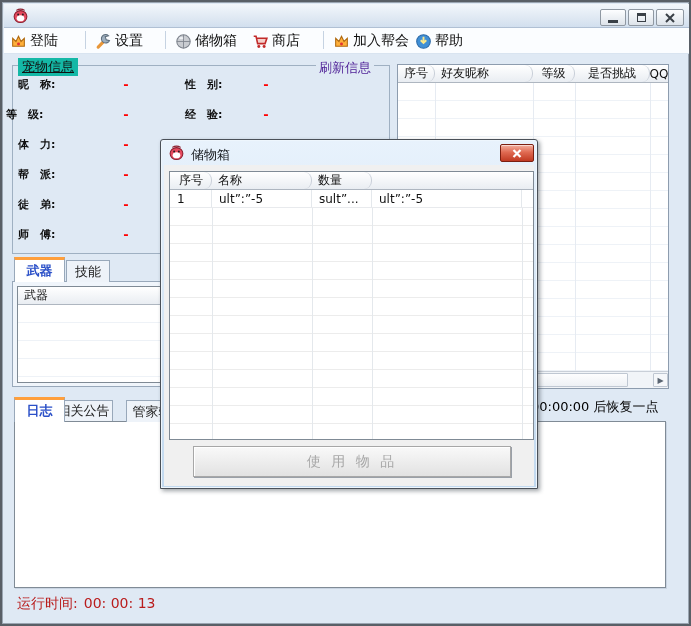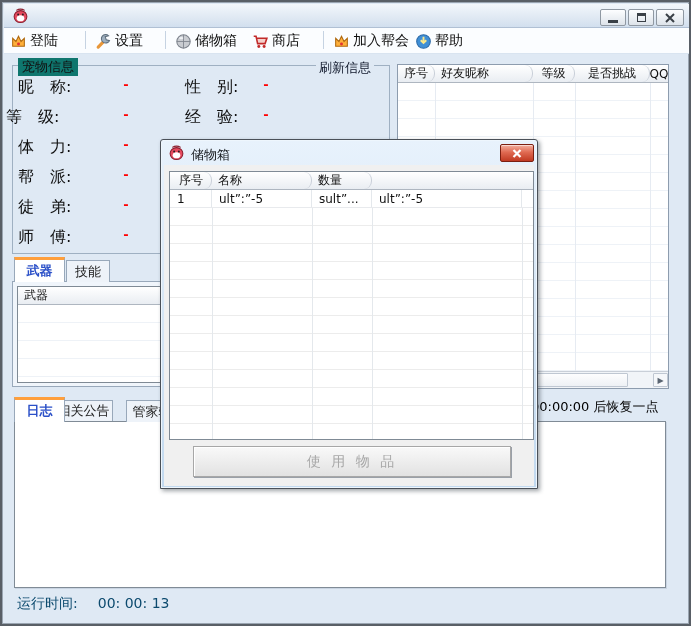--- a/index.html
+++ b/index.html
@@ -30,23 +30,23 @@
   
   .toolbar {
     left:2px; top:26px; width:685px; height:26px;
     background:#fbfdff; border-bottom:1px solid #d9e4f0;
   }
   .tb-btn { top:28px; height:22px; display:flex; align-items:center; gap:3px; font-size:14px; cursor:default; }
   .tb-sep { top:29px; width:1px; height:18px; background:#c6d3e2; }
   .icon16 { width:17px; height:17px; display:inline-block; }
   
   .groupbox { left:10px; top:63px; width:378px; height:189px; border:1px solid #9fb0c2; }
-  .group-label { left:16px; top:56px; background:#0f766e; padding:0 4px; font-size:13px; }
-  .refresh-link { left:314px; top:57px; background:#dfe9f4; padding:0 3px; font-size:13px; color:#0f172a; cursor:pointer; }
-  .fld-label { font-size:16px; color:#101010; white-space:nowrap; }
+  .group-label { left:16px; top:56px; background:#14b8a6; padding:0 4px; font-size:13px;text-decoration:underline; }
+  .refresh-link { left:314px; top:57px; background:#dfe9f4; padding:0 3px; font-size:13px; color:#4c1d95; cursor:pointer; }
+  .fld-label { font-size:11px; color:#101010; white-space:nowrap;font-weight:bold; }
   .fld-value { width:28px; text-align:center; color:#ff0000; font-weight:bold; font-size:13px; }
   
   .lv { background:#fff; border:1px solid #8d9cae; }
   .lv-header { display:grid; height:18px; background:linear-gradient(#ffffff,#e9edf2); border-bottom:1px solid #aeb6c0; font-size:12px; }
   .lv-header > div { border-right:1px solid #c9cfd8; display:flex; align-items:center; overflow:hidden; white-space:nowrap;border-radius:8px; }
   .cell-c { justify-content:center; }
   .cell-l { padding-left:6px; }
   
   .hscroll { background:#f1f4f8; border-top:1px solid #c9cfd8; }
   .sb-btn { background:#f5f7fa; border:1px solid #bfc7d2; border-radius:1px; color:#5a6572; font-size:8px;
@@ -60,21 +60,21 @@
   }
   .tab-idle {
     background:#eef3f9; border:1px solid #98a8ba; border-bottom:none;
     color:#222; font-size:13px;
     display:flex; align-items:center; justify-content:center; z-index:1;
   }
   .tab-page { background:#f0f5fb; border:1px solid #98a8ba; }
   
   .logbox { left:12px; top:419px; width:652px; height:167px; background:#fff; border:1px solid #808b96;
             box-shadow:1px 1px 0 #c9d4e2; }
-  .status { left:15px; top:593px; font-size:14px; color:#0c4a6e; display:flex; gap:20px; }
+  .status { left:15px; top:593px; font-size:14px; color:#b91c1c; display:flex; gap:6px; }
   .note { left:529px; top:396px; font-size:13px; color:#000; white-space:nowrap; z-index:1; }
   
   .dialog {
     left:158px; top:137px; width:378px; height:350px; z-index:10;
     background:linear-gradient(#e8f2fc,#c2d9ef);
     border:1px solid #4a5058; border-radius:3px 3px 0 0;
     box-shadow:2px 2px 4px rgba(40,50,60,.45), inset 0 0 0 1px #eef6fd;
   }
   .dlg-title { left:30px; top:6px; font-size:13px; color:#15181c; }
   .dlg-close {

